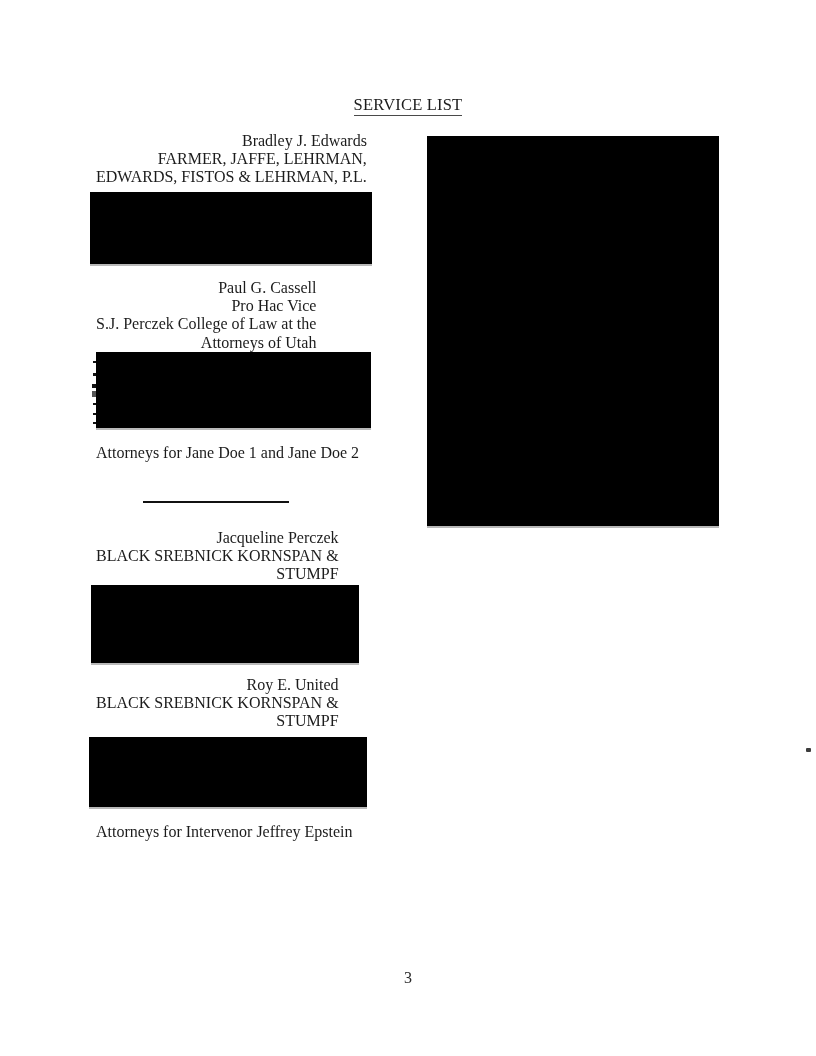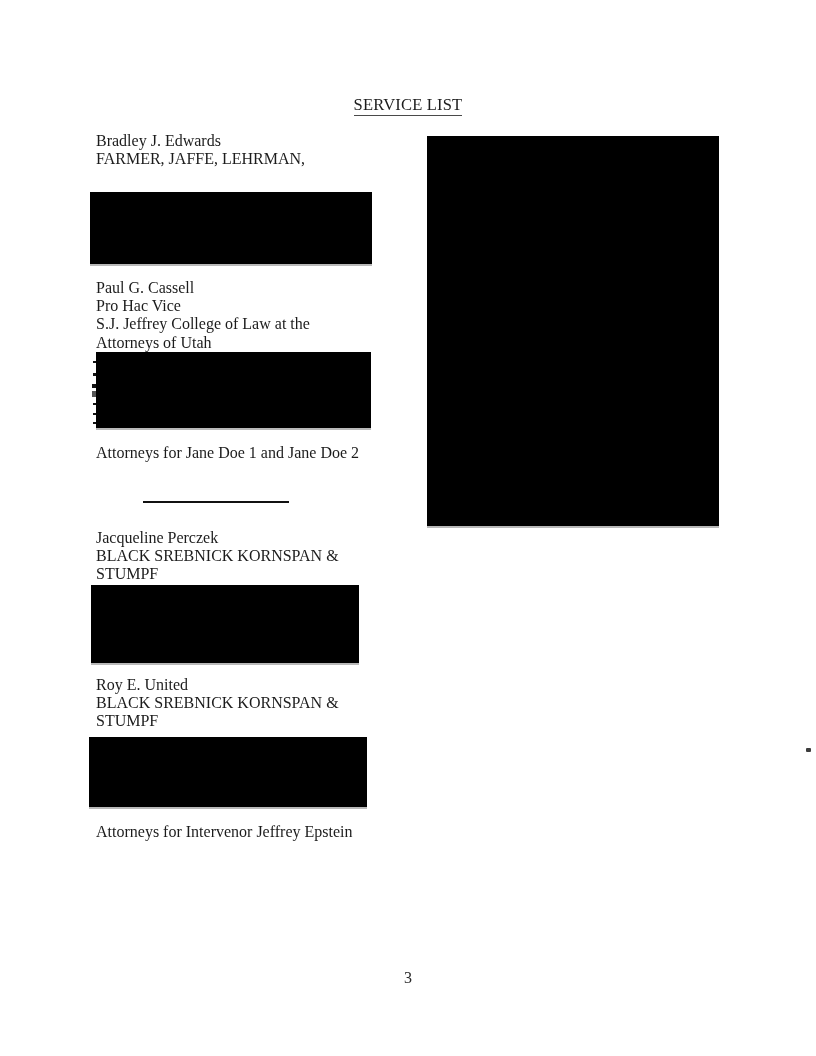--- a/index.html
+++ b/index.html
@@ -29,20 +29,21 @@
     display: inline-block;
     font-size: 16.5px;
     border-bottom: 1.5px solid #4a4a4a;
     padding-bottom: 1px;
     letter-spacing: 0.2px;
   }
   .textblock {
     position: absolute;
     left: 96px;
     white-space: nowrap;
+    text-align: right;
   }
   .redaction {
     position: absolute;
     background: #000000;
     box-shadow: 0 2px 0 #b9b9b9;
   }
   .frag {
     position: absolute;
     background: #111111;
   }
@@ -83,28 +84,29 @@
 
 <div class="page">
 
   <div class="title-row">
     <span class="title">SERVICE LIST</span>
   </div>
 
   <div class="textblock" style="top:132px">
     <div>Bradley J. Edwards</div>
     <div>FARMER, JAFFE, LEHRMAN,</div>
+    <div>EDWARDS, FISTOS &amp; LEHRMAN, P.L.</div>
   </div>
 
   <div class="redaction" style="left:90px;top:192px;width:282px;height:72px"></div>
 
   <div class="textblock" style="top:279px">
     <div>Paul G. Cassell</div>
     <div>Pro Hac Vice</div>
-    <div>S.J. Jeffrey College of Law at the</div>
+    <div>S.J. Perczek College of Law at the</div>
     <div>Attorneys of Utah</div>
   </div>
 
   <div class="redaction" style="left:96px;top:352px;width:275px;height:76px"></div>
   <div class="frag" style="left:93px;top:361px;width:3px;height:2px"></div>
   <div class="frag" style="left:93px;top:373px;width:3px;height:3px"></div>
   <div class="frag" style="left:92px;top:384px;width:4px;height:4px"></div>
   <div class="frag" style="left:92px;top:391px;width:4px;height:6px;background:#555"></div>
   <div class="frag" style="left:93px;top:403px;width:3px;height:2px"></div>
   <div class="frag" style="left:93px;top:413px;width:3px;height:2px"></div>

